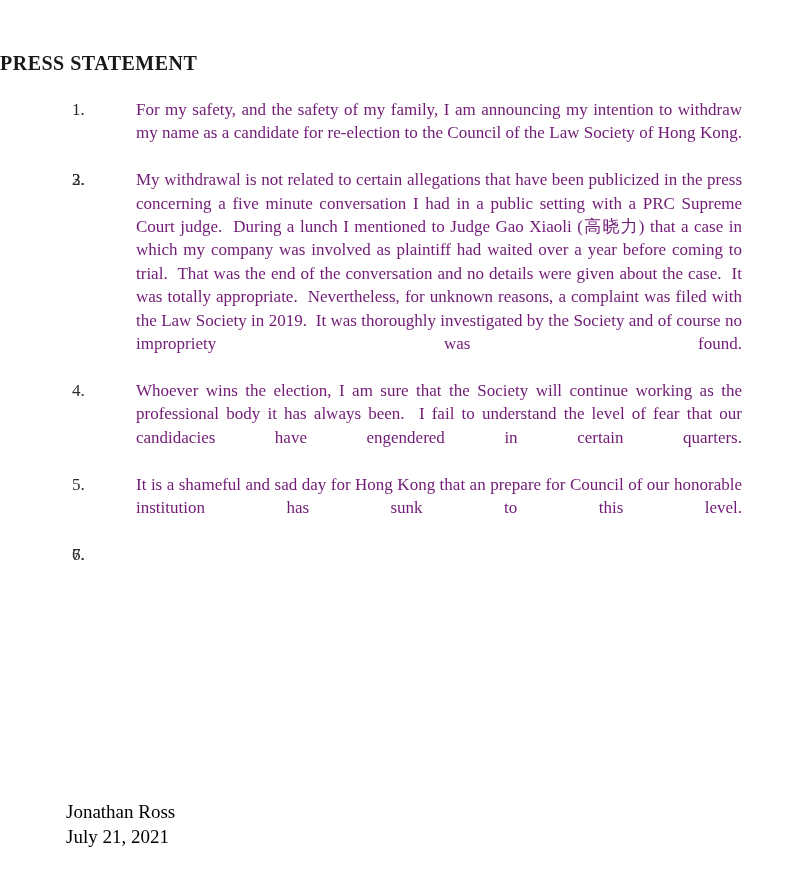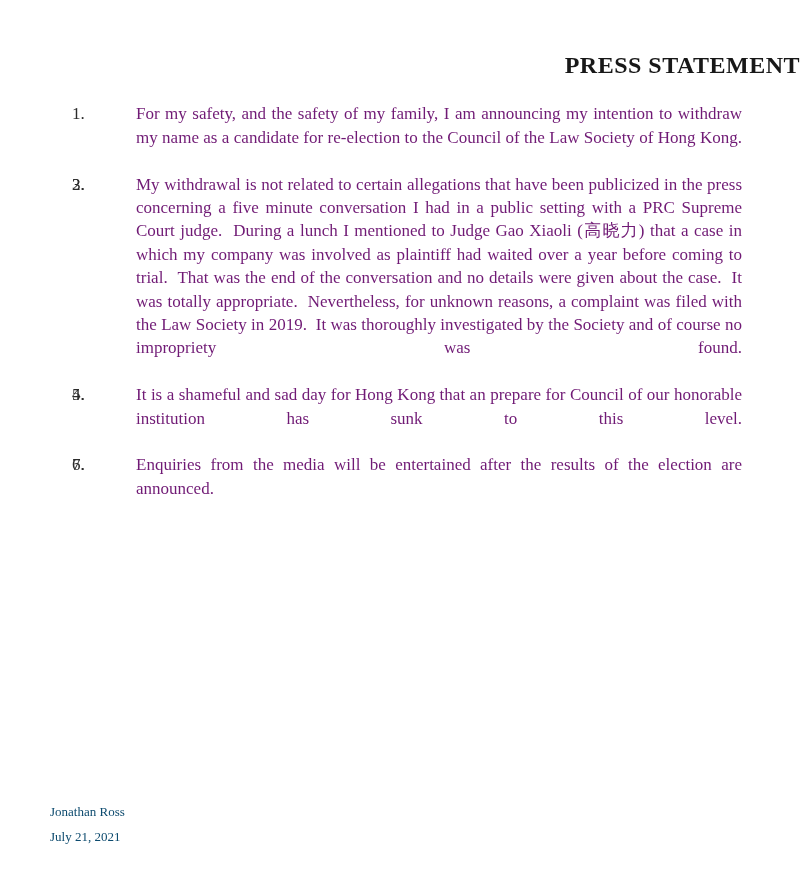--- a/index.html
+++ b/index.html
@@ -17,23 +17,23 @@
 
   .page {
     position: relative;
     width: 800px;
     height: 889px;
     box-sizing: border-box;
     background: #ffffff;
   }
 
   .doc-title {
-    text-align: right;
+    text-align: left;
     font-weight: bold;
-    font-size: 24px;
+    font-size: 20px;
     letter-spacing: 0.5px;
     color: #181818;
     margin: 0;
     padding-top: 52px;
     padding-bottom: 0;
     line-height: 1.1;
   }
 
   .statement-list {
     list-style: none;
@@ -76,25 +76,25 @@
 
   
   .item-text::after {
     content: "";
     display: inline-block;
     width: 100%;
   }
 
   .signature-block {
     position: absolute;
-    left: 50px;
+    left: 66px;
     bottom: 40px;
-    font-size: 13px;
+    font-size: 19px;
     line-height: 25px;
-    color: #0c4a6e;
+    color: #000000;
   }
 
   .signature-name,
   .signature-date {
     margin: 0;
     white-space: pre;
   }
 </style>
 </head>
 <body>
@@ -114,34 +114,34 @@
       <span class="item-number">2.</span>
     </li>
 
     <li class="statement-item">
       <span class="item-number">3.</span>
       <span class="item-text">My withdrawal is not related to certain allegations that have been publicized in the press concerning a five minute conversation I had in a public setting with a PRC Supreme Court judge.  During a lunch I mentioned to Judge Gao Xiaoli (高晓力) that a case in which my company was involved as plaintiff had waited over a year before coming to trial.  That was the end of the conversation and no details were given about the case.  It was totally appropriate.  Nevertheless, for unknown reasons, a complaint was filed with the Law Society in 2019.  It was thoroughly investigated by the Society and of course no impropriety was found.</span>
     </li>
 
     <li class="statement-item">
       <span class="item-number">4.</span>
+      <span class="item-text">Whoever wins the election, I am sure that the Society will continue working as the professional body it has always been.  I fail to understand the level of fear that our candidacies have engendered in certain quarters.</span>
     </li>
 
     <li class="statement-item">
       <span class="item-number">5.</span>
       <span class="item-text">It is a shameful and sad day for Hong Kong that an prepare for Council of our honorable institution has sunk to this level.</span>
     </li>
 
     <li class="statement-item">
       <span class="item-number">6.</span>
     </li>
 
     <li class="statement-item">
       <span class="item-number">7.</span>
-      <span class="item-text">Enquiries from the media will be entertained after the results of the election are announced.</span>
     </li>
 
   </ol>
 
   <div class="signature-block">
     <p class="signature-name">Jonathan Ross</p>
     <p class="signature-date">July 21, 2021</p>
   </div>
 
 </div>

